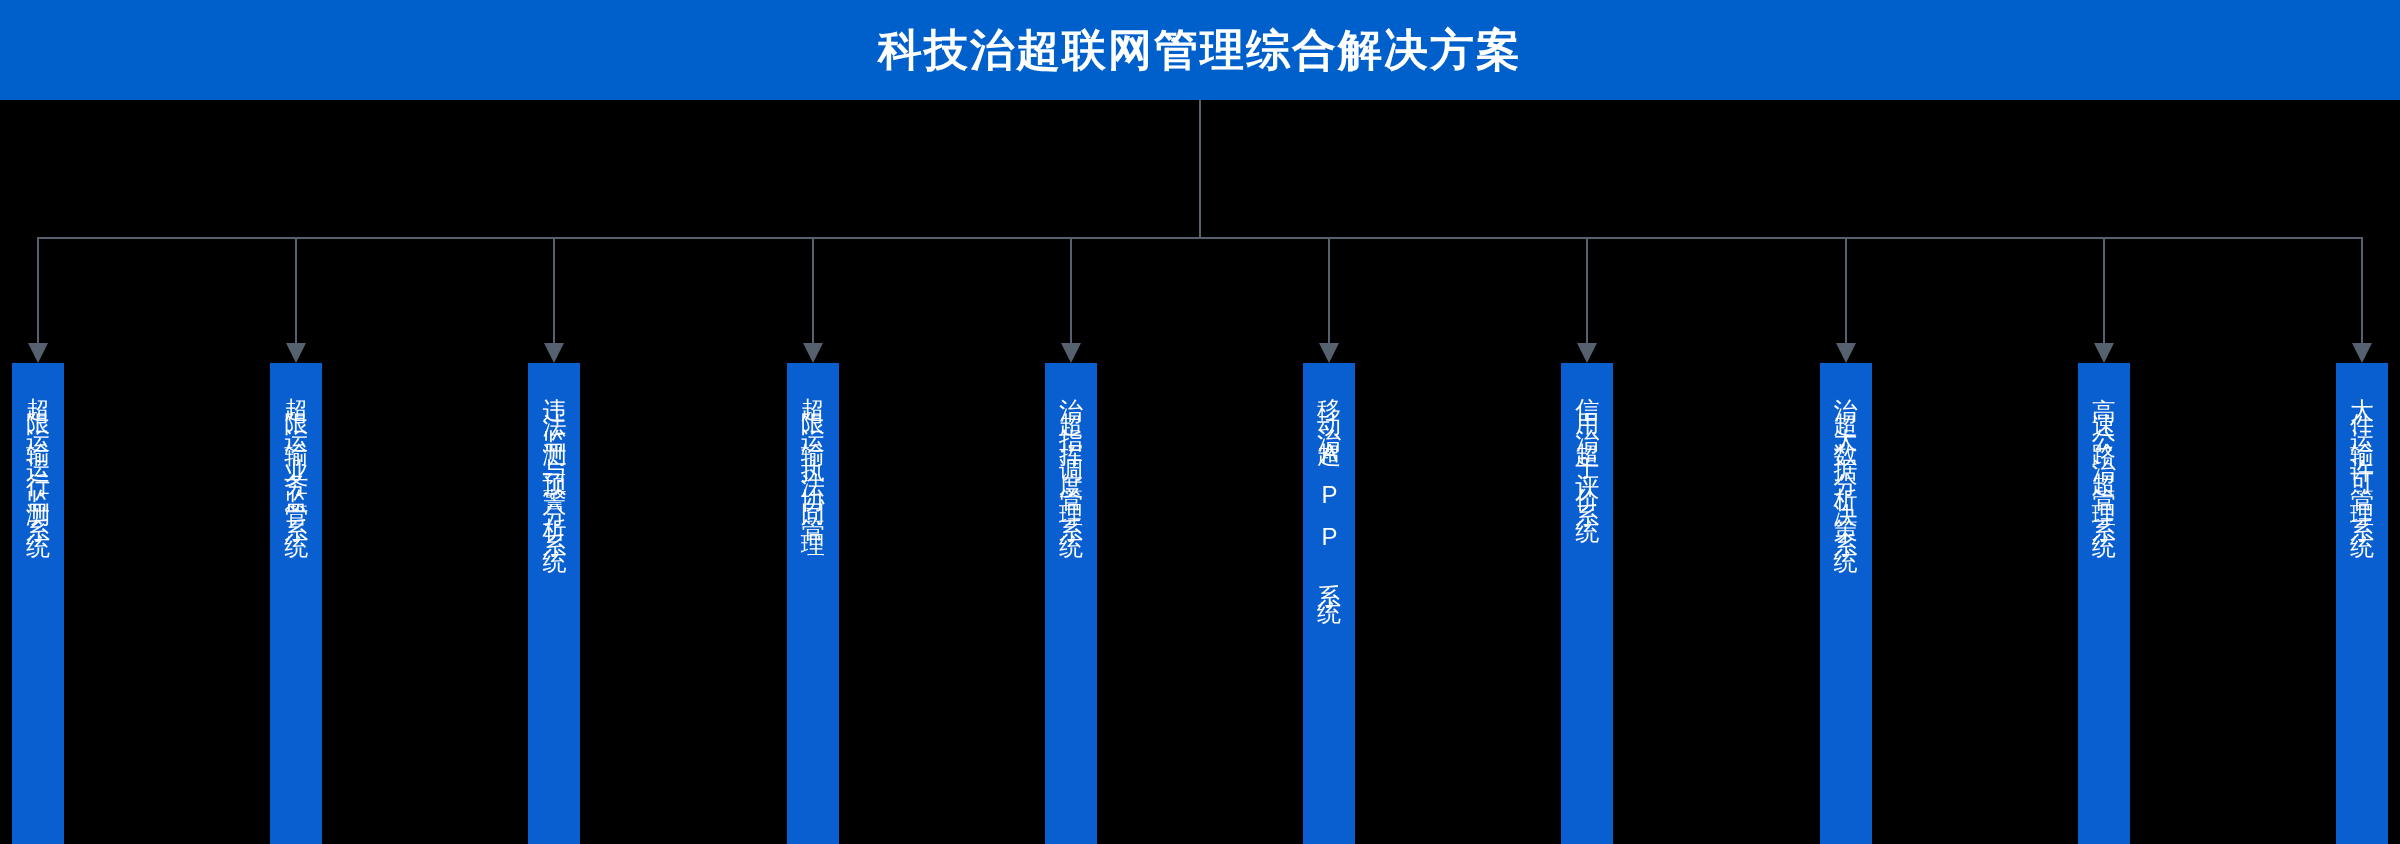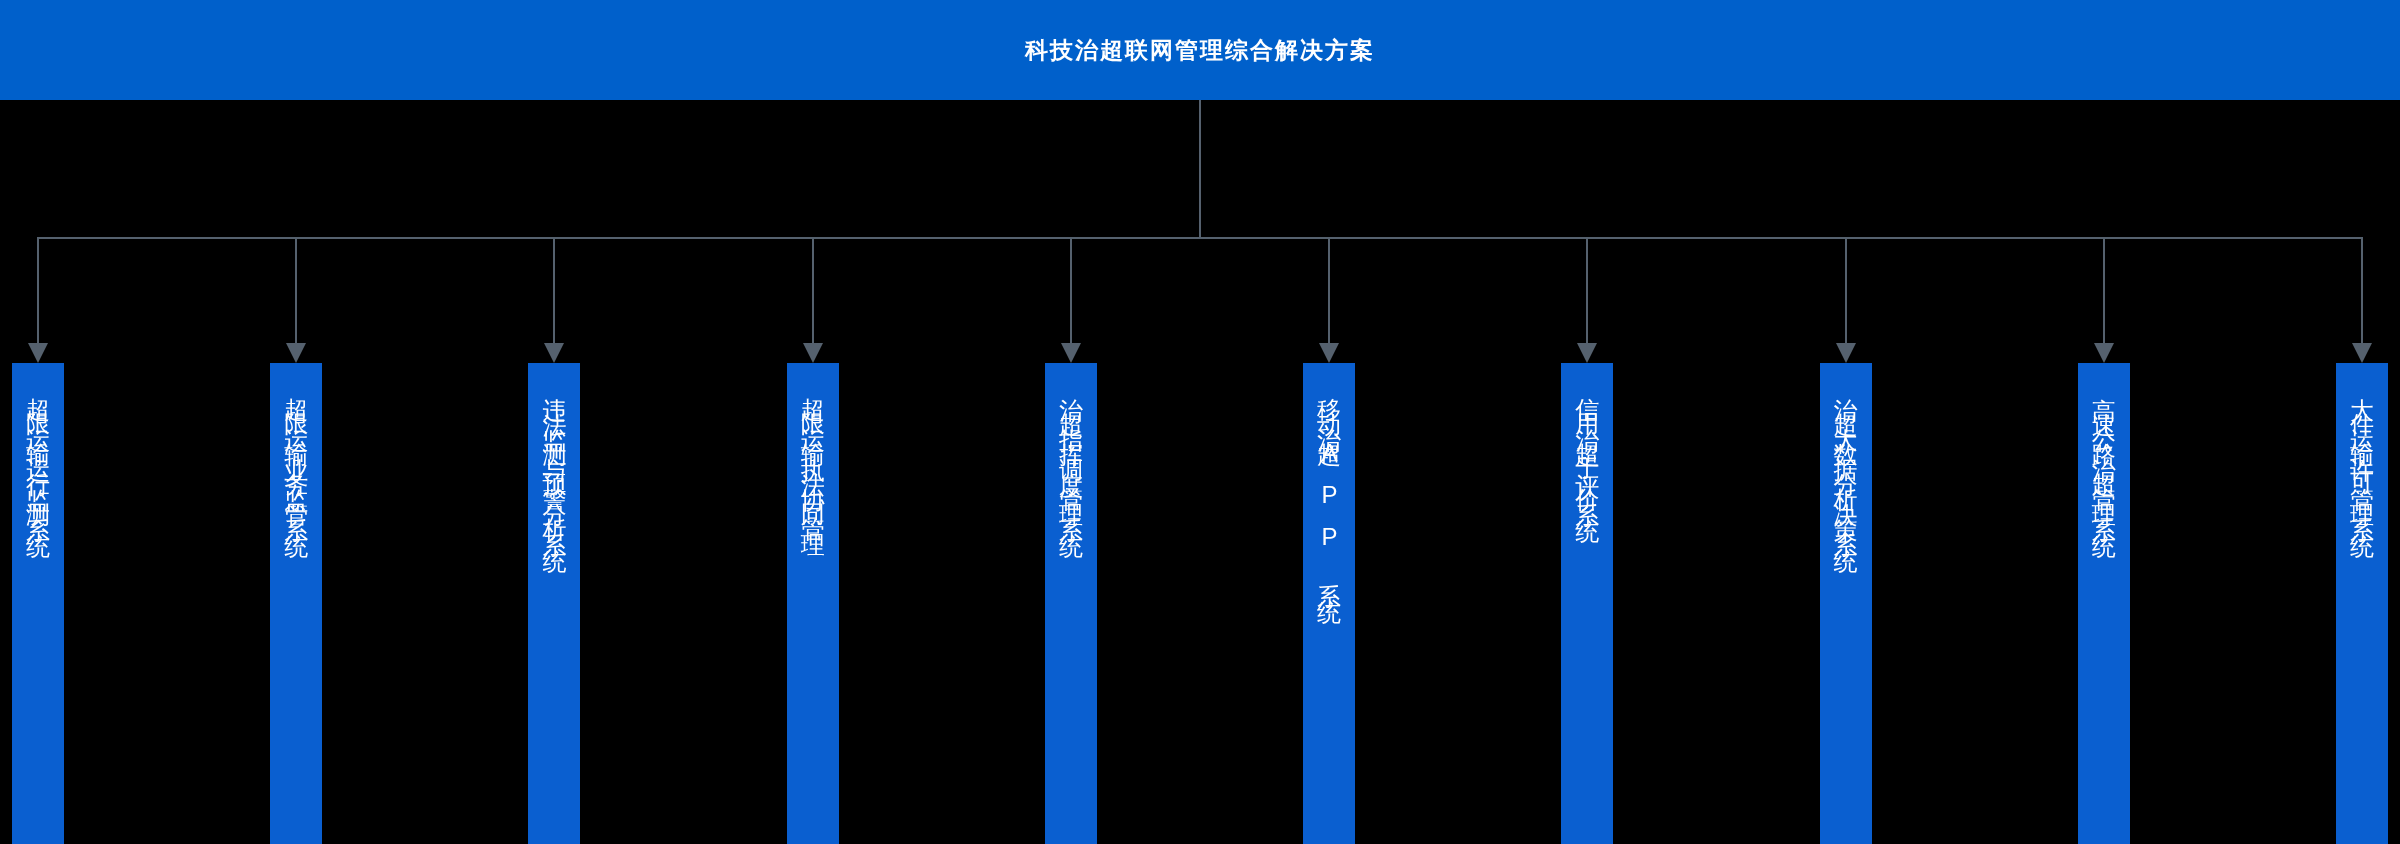--- a/index.html
+++ b/index.html
@@ -21,21 +21,21 @@
     top: 0; left: 0;
     width: 100%;
     height: 100px;
     background: #0060cb;
     display: flex;
     align-items: center;
     justify-content: center;
   }
   .banner .title {
     color: #ffffff;
-    font-size: 23px;
+    font-size: 44px;
     font-weight: bold;
     letter-spacing: 2px;
   }
   
   .tree {
     position: absolute;
     top: 100px; left: 0;
     width: 2400px;
     height: 744px;
   }

